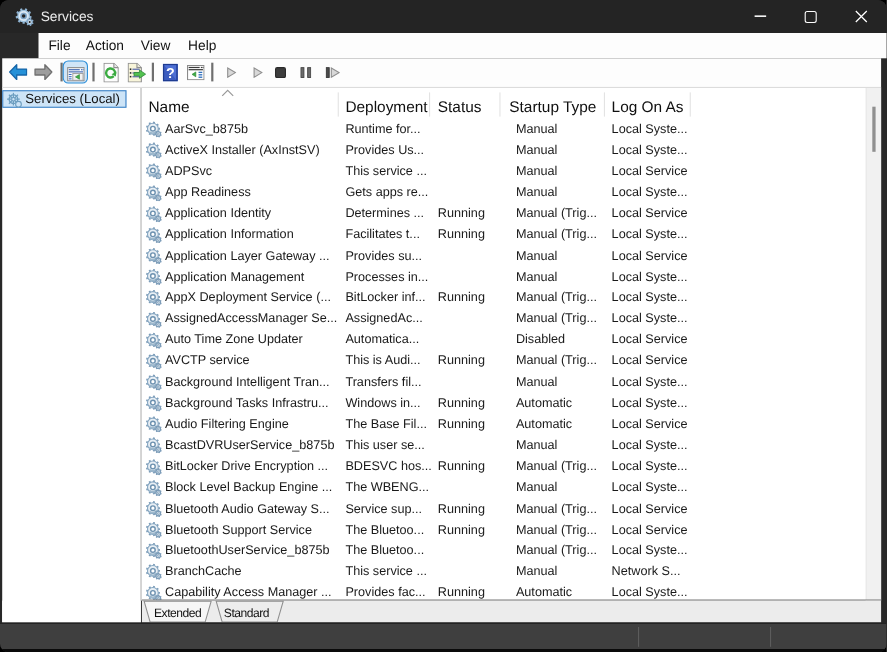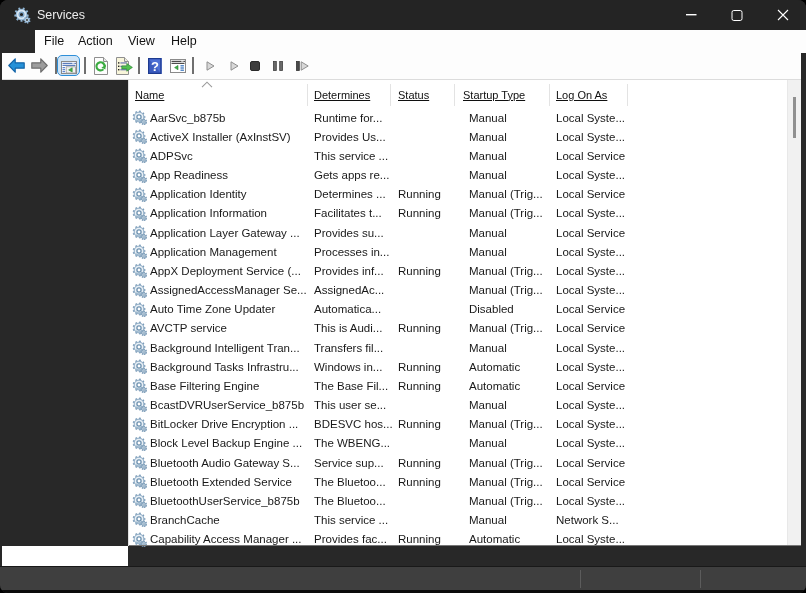--- a/index.html
+++ b/index.html
@@ -17,21 +17,21 @@
 #toolbar { position:absolute; left:2px; top:53px; width:799px; height:27px; background:#fdfdfd; border-bottom:1px solid #dcdcdc; }
 .tsep { position:absolute; top:4px; width:1.5px; height:17px; background:#6f6f6f; }
 
 #leftpane { position:absolute; left:2px; top:80px; width:126px; height:486px; background:#fff; }
 #panediv { position:absolute; left:128px; top:80px; width:1px; height:466px; background:#e2e2e2; }
 #treesel { position:absolute; left:0px; top:1.5px; width:113px; height:16.5px; background:#cde4f7; border:1px solid #3c82c6; }
 #treesel span { position:absolute; left:20px; top:0.5px; font-size:12px; color:#101010; }
 #rightpane { position:absolute; left:129px; top:80px; width:672px; height:466px; background:#fff; }
 
 .hsep { position:absolute; top:4px; width:1px; height:22px; background:#e3e3e3; }
-.hdr { position:absolute; top:8.8px; font-size:11px; color:#101010;text-decoration:underline; }
+.hdr { position:absolute; top:8.8px; font-size:14px; color:#101010; }
 
 #rows { position:absolute; left:0px; top:28.6px; width:659px; }
 .row { position:relative; width:659px; height:19.17px;text-align:center; }
 .row span { position:absolute; top:3.1px; font-size:11.5px; color:#191919; white-space:pre; }
 .n { left:21px; }
 .d { left:185px; }
 .s { left:269px; }
 .t { left:340px; }
 .l { left:427px; }
 .gear { position:absolute; left:2px; top:0.5px; }
@@ -155,24 +155,46 @@
       </svg>
 <svg class="ico" style="left:271px;top:8px" width="10" height="10" viewBox="0 0 10 10">
         <rect x="0.5" y="0.5" width="2.8" height="9" fill="#6a6a6a" stroke="#3f3f3f" stroke-width="0.8"></rect>
         <rect x="6.7" y="0.5" width="2.8" height="9" fill="#6a6a6a" stroke="#3f3f3f" stroke-width="0.8"></rect>
       </svg>
 <svg class="ico" style="left:294px;top:8px" width="13" height="10" viewBox="0 0 13 10">
         <rect x="0.5" y="0.5" width="2.8" height="9" fill="#4a4a4a" stroke="#333" stroke-width="0.8"></rect>
         <path d="M5.2 0.8 L12.2 5 L5.2 9.2 Z" fill="#d8d8d8" stroke="#8f8f8f" stroke-width="1"></path>
       </svg>
 </div>
+  <div id="leftpane">
+    <div id="treesel">
+        <svg class="ico" style="left:3px;top:1px" width="14" height="14" viewBox="0 0 14 14">
+          <g fill="none" stroke="#6d9ec0" stroke-width="1.2">
+            <circle cx="6.2" cy="6.2" r="3.9"></circle>
+          </g>
+          <g stroke="#6d9ec0" stroke-width="1.1">
+            <line x1="6.2" y1="6.2" x2="12.0" y2="6.2"></line>
+            <line x1="6.2" y1="6.2" x2="10.3" y2="10.3"></line>
+            <line x1="6.2" y1="6.2" x2="6.2" y2="12.0"></line>
+            <line x1="6.2" y1="6.2" x2="2.1" y2="10.3"></line>
+            <line x1="6.2" y1="6.2" x2="0.4" y2="6.2"></line>
+            <line x1="6.2" y1="6.2" x2="2.1" y2="2.1"></line>
+            <line x1="6.2" y1="6.2" x2="6.2" y2="0.4"></line>
+            <line x1="6.2" y1="6.2" x2="10.3" y2="2.1"></line>
+          </g>
+          <circle cx="6.2" cy="6.2" r="1.6" fill="#cde4f7" stroke="#6d9ec0" stroke-width="1"></circle>
+          <circle cx="10.8" cy="10.8" r="2.6" fill="#cde4f7" stroke="#6d9ec0" stroke-width="1"></circle>
+        </svg>
+        <span>Services (Local)</span>
+      </div>
+  </div>
   <div id="panediv"></div>
   <div id="rightpane">
     <span class="hdr" style="left:6px">Name</span>
-    <span class="hdr" style="left:185px">Determines</span>
+    <span class="hdr" style="left:185px">Deployment</span>
     <span class="hdr" style="left:269px">Status</span>
     <span class="hdr" style="left:334px">Startup Type</span>
     <span class="hdr" style="left:427px">Log On As</span>
     <div class="hsep" style="left:178px"></div>
     <div class="hsep" style="left:261px"></div>
     <div class="hsep" style="left:325px"></div>
     <div class="hsep" style="left:420px"></div>
     <div class="hsep" style="left:498px"></div>
     <svg class="ico" style="left:71.5px;top:1px" width="12" height="7" viewBox="0 0 12 7">
         <path d="M1 6.2 L6 1.2 L11 6.2" fill="none" stroke="#9a9a9a" stroke-width="1.1"></path>
@@ -430,21 +452,21 @@
             <line x1="13.47" y1="14.61" x2="13.95" y2="16.03" stroke="#7c9cb8" stroke-width="1.3"></line>
             <line x1="11.92" y1="14.41" x2="11.11" y2="15.67" stroke="#7c9cb8" stroke-width="1.3"></line>
             <line x1="11.11" y1="13.08" x2="9.62" y2="13.23" stroke="#7c9cb8" stroke-width="1.3"></line>
             <line x1="11.64" y1="11.61" x2="10.59" y2="10.54" stroke="#7c9cb8" stroke-width="1.3"></line>
             <line x1="13.12" y1="11.11" x2="13.3" y2="9.62" stroke="#7c9cb8" stroke-width="1.3"></line>
             <line x1="14.43" y1="11.96" x2="15.71" y2="11.17" stroke="#7c9cb8" stroke-width="1.3"></line>
             <circle cx="12.9" cy="12.9" r="2.1" fill="#dde8f0" stroke="#7c9cb8" stroke-width="1"></circle>
             <circle cx="12.9" cy="12.9" r="0.8" fill="#fff" stroke="#6e92b0" stroke-width="0.7"></circle>
           </svg>
           <span class="n">AppX Deployment Service (...</span>
-          <span class="d">Provides inf...</span>
+          <span class="d">BitLocker inf...</span>
           <span class="s">Running</span>
           <span class="t">Manual (Trig...</span>
           <span class="l">Local Syste...</span>
         </div>
 <div class="row">
           <svg class="gear" width="16" height="16" viewBox="0 0 16 16">
             <line x1="12.6" y1="8.0" x2="14.4" y2="8.0" stroke="#7c9cb8" stroke-width="1.7"></line>
             <line x1="11.52" y1="10.96" x2="12.9" y2="12.11" stroke="#7c9cb8" stroke-width="1.7"></line>
             <line x1="8.8" y1="12.53" x2="9.11" y2="14.3" stroke="#7c9cb8" stroke-width="1.7"></line>
             <line x1="5.7" y1="11.98" x2="4.8" y2="13.54" stroke="#7c9cb8" stroke-width="1.7"></line>
@@ -606,21 +628,21 @@
             <line x1="14.59" y1="13.52" x2="16.0" y2="14.03" stroke="#7c9cb8" stroke-width="1.3"></line>
             <line x1="13.47" y1="14.61" x2="13.95" y2="16.03" stroke="#7c9cb8" stroke-width="1.3"></line>
             <line x1="11.92" y1="14.41" x2="11.11" y2="15.67" stroke="#7c9cb8" stroke-width="1.3"></line>
             <line x1="11.11" y1="13.08" x2="9.62" y2="13.23" stroke="#7c9cb8" stroke-width="1.3"></line>
             <line x1="11.64" y1="11.61" x2="10.59" y2="10.54" stroke="#7c9cb8" stroke-width="1.3"></line>
             <line x1="13.12" y1="11.11" x2="13.3" y2="9.62" stroke="#7c9cb8" stroke-width="1.3"></line>
             <line x1="14.43" y1="11.96" x2="15.71" y2="11.17" stroke="#7c9cb8" stroke-width="1.3"></line>
             <circle cx="12.9" cy="12.9" r="2.1" fill="#dde8f0" stroke="#7c9cb8" stroke-width="1"></circle>
             <circle cx="12.9" cy="12.9" r="0.8" fill="#fff" stroke="#6e92b0" stroke-width="0.7"></circle>
           </svg>
-          <span class="n">Base Filtering Engine</span>
+          <span class="n">Audio Filtering Engine</span>
           <span class="d">The Base Fil...</span>
           <span class="s">Running</span>
           <span class="t">Automatic</span>
           <span class="l">Local Service</span>
         </div>
 <div class="row">
           <svg class="gear" width="16" height="16" viewBox="0 0 16 16">
             <line x1="12.6" y1="8.0" x2="14.4" y2="8.0" stroke="#7c9cb8" stroke-width="1.7"></line>
             <line x1="11.52" y1="10.96" x2="12.9" y2="12.11" stroke="#7c9cb8" stroke-width="1.7"></line>
             <line x1="8.8" y1="12.53" x2="9.11" y2="14.3" stroke="#7c9cb8" stroke-width="1.7"></line>
@@ -754,21 +776,21 @@
             <line x1="14.59" y1="13.52" x2="16.0" y2="14.03" stroke="#7c9cb8" stroke-width="1.3"></line>
             <line x1="13.47" y1="14.61" x2="13.95" y2="16.03" stroke="#7c9cb8" stroke-width="1.3"></line>
             <line x1="11.92" y1="14.41" x2="11.11" y2="15.67" stroke="#7c9cb8" stroke-width="1.3"></line>
             <line x1="11.11" y1="13.08" x2="9.62" y2="13.23" stroke="#7c9cb8" stroke-width="1.3"></line>
             <line x1="11.64" y1="11.61" x2="10.59" y2="10.54" stroke="#7c9cb8" stroke-width="1.3"></line>
             <line x1="13.12" y1="11.11" x2="13.3" y2="9.62" stroke="#7c9cb8" stroke-width="1.3"></line>
             <line x1="14.43" y1="11.96" x2="15.71" y2="11.17" stroke="#7c9cb8" stroke-width="1.3"></line>
             <circle cx="12.9" cy="12.9" r="2.1" fill="#dde8f0" stroke="#7c9cb8" stroke-width="1"></circle>
             <circle cx="12.9" cy="12.9" r="0.8" fill="#fff" stroke="#6e92b0" stroke-width="0.7"></circle>
           </svg>
-          <span class="n">Bluetooth Extended Service</span>
+          <span class="n">Bluetooth Support Service</span>
           <span class="d">The Bluetoo...</span>
           <span class="s">Running</span>
           <span class="t">Manual (Trig...</span>
           <span class="l">Local Service</span>
         </div>
 <div class="row">
           <svg class="gear" width="16" height="16" viewBox="0 0 16 16">
             <line x1="12.6" y1="8.0" x2="14.4" y2="8.0" stroke="#7c9cb8" stroke-width="1.7"></line>
             <line x1="11.52" y1="10.96" x2="12.9" y2="12.11" stroke="#7c9cb8" stroke-width="1.7"></line>
             <line x1="8.8" y1="12.53" x2="9.11" y2="14.3" stroke="#7c9cb8" stroke-width="1.7"></line>
@@ -854,18 +876,26 @@
           <span class="s">Running</span>
           <span class="t">Automatic</span>
           <span class="l">Local Syste...</span>
         </div>
 </div>
   </div>
   <div id="sbar"></div>
   <div id="sthumb"></div>
   <div id="listbot"></div>
   <div id="lpbot"></div>
+  <div id="tabstrip">
+      <svg class="ico" style="left:0px;top:0px" width="672" height="20" viewBox="0 0 672 20">
+<path d="M7.5 19.5 L2 0.5 L63 0.5 L57.5 19.5 Z" fill="#f6f6f6" stroke="#8f8f8f" stroke-width="1"></path>
+<path d="M73 19.5 L67.5 0.5 L128.5 0.5 L123 19.5 Z" fill="#ededed" stroke="#8f8f8f" stroke-width="1"></path>
+<text x="11" y="14.5" font-size="11" letter-spacing="-0.45" fill="#111">Extended</text>
+<text x="74.5" y="14.5" font-size="11" letter-spacing="-0.45" fill="#111">Standard</text>
+</svg>
+    </div>
   <div id="statusbar">
     <div class="ssep" style="left:580px"></div>
     <div class="ssep" style="left:700px"></div>
   </div>
   <div id="botedge"></div>
 </div>
 
 </body></html>

